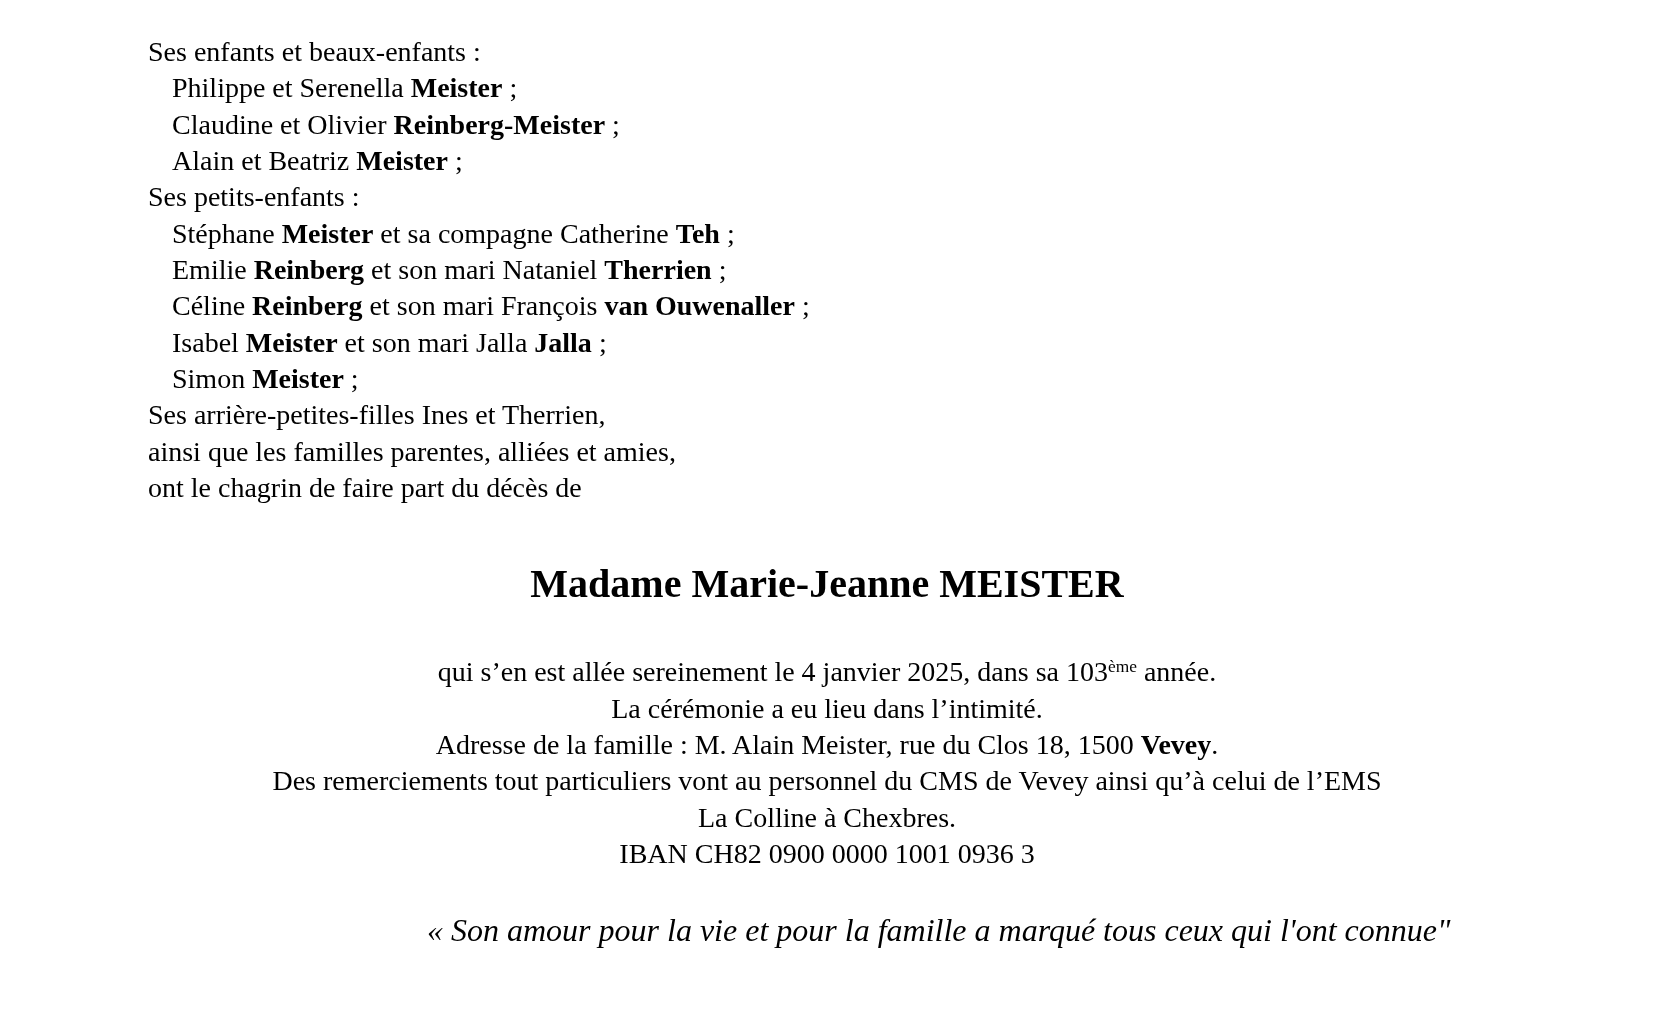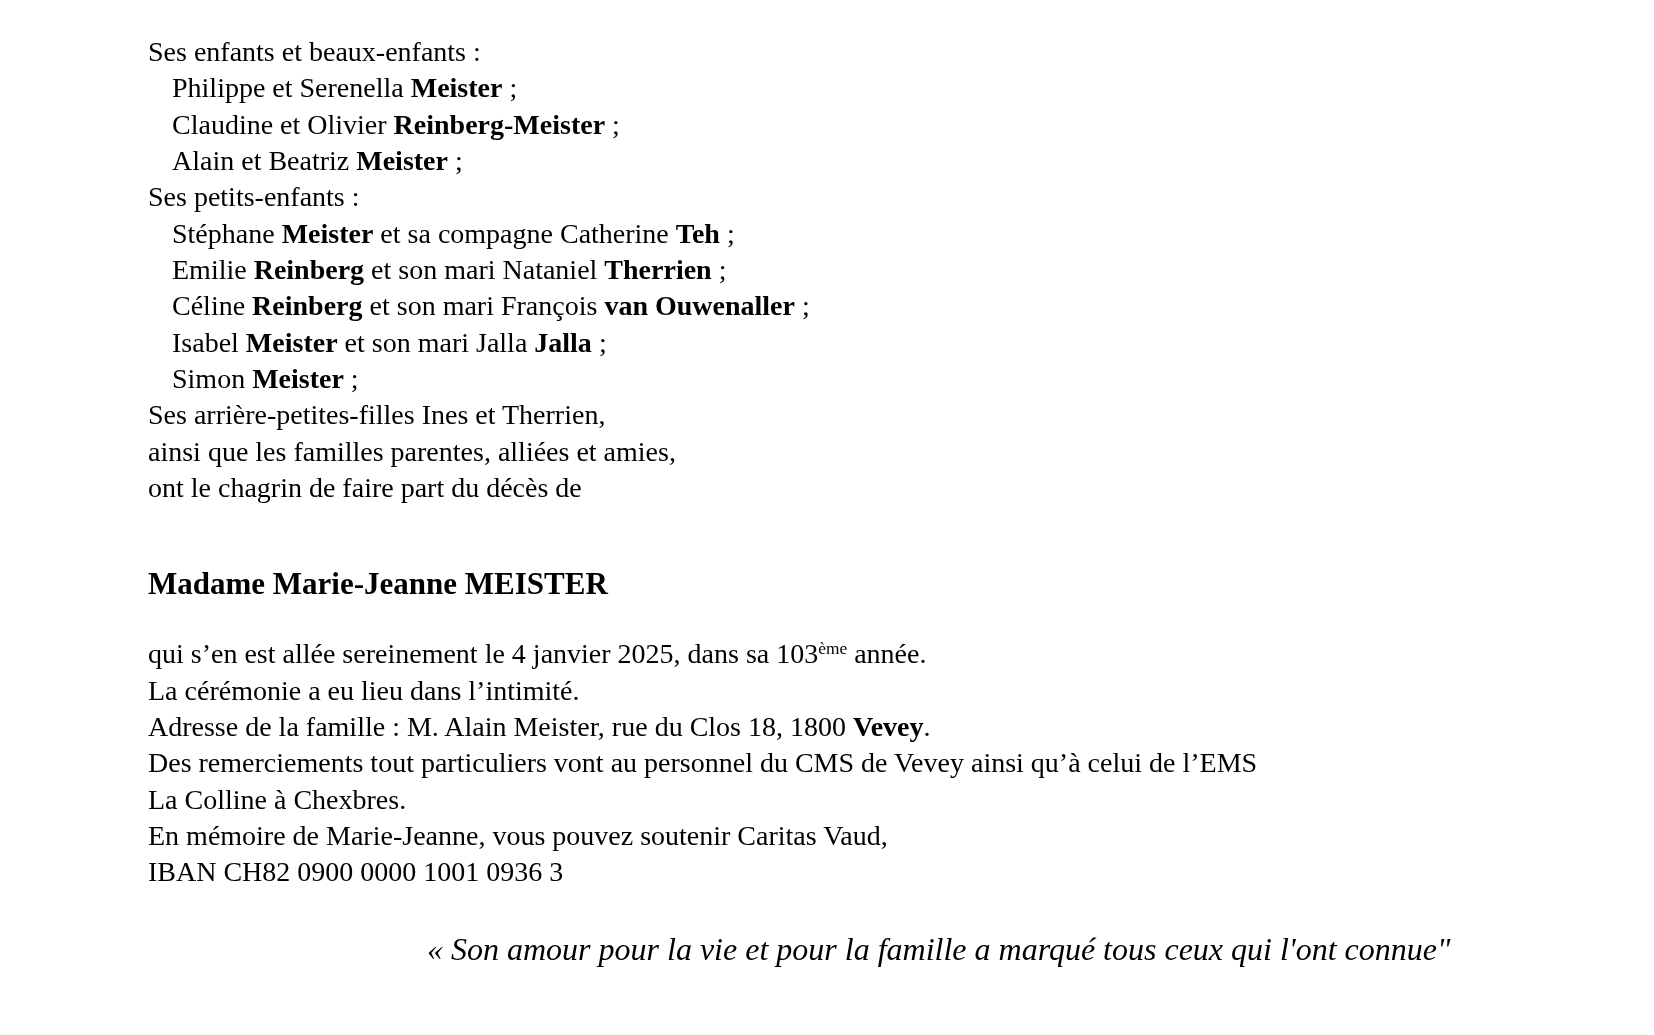--- a/index.html
+++ b/index.html
@@ -34,27 +34,29 @@
   .b {
     font-weight: bold;
   }
   .sup {
     font-size: 0.62em;
     vertical-align: 0.52em;
     line-height: 0;
   }
   .title {
     margin: 52px 0 0 0;
-    font-size: 31px;
+    font-size: 40px;
     line-height: 52px;
     font-weight: bold;
+    text-align: center;
     white-space: nowrap;
   }
   .details {
-    margin-top: 26px;
+    margin-top: 44px;
+    text-align: center;
   }
   .quote {
     margin-top: 40px;
     margin-left: 279px;
     font-style: italic;
     font-size: 32px;
     line-height: 36.33px;
     white-space: nowrap;
   }
 </style>
@@ -75,21 +77,20 @@
         <div class="line indent"><span class="">Isabel </span><span class="b ">Meister</span><span class=""> et son mari Jalla </span><span class="b ">Jalla</span><span class=""> ;</span></div>
         <div class="line indent"><span class="">Simon </span><span class="b ">Meister</span><span class=""> ;</span></div>
         <div class="line"><span class="">Ses arrière-petites-filles Ines et Therrien,</span></div>
         <div class="line"><span class="">ainsi que les familles parentes, alliées et amies,</span></div>
         <div class="line"><span class="">ont le chagrin de faire part du décès de</span></div>
       </div>
     <h1 class="title">Madame Marie-Jeanne MEISTER</h1>
     <div class="block details">
         <div class="line"><span class="">qui s’en est allée sereinement le 4 janvier 2025, dans sa 103</span><span class="sup">ème</span><span class=""> année.</span></div>
         <div class="line"><span class="">La cérémonie a eu lieu dans l’intimité.</span></div>
-        <div class="line"><span class="">Adresse de la famille : M. Alain Meister, rue du Clos 18, 1800 </span><span class="b ">Vevey</span><span class="">.</span></div>
+        <div class="line"><span class="">Adresse de la famille : M. Alain Meister, rue du Clos 18, 1500 </span><span class="b ">Vevey</span><span class="">.</span></div>
         <div class="line"><span class="">Des remerciements tout particuliers vont au personnel du CMS de Vevey ainsi qu’à celui de l’EMS</span></div>
         <div class="line"><span class="">La Colline à Chexbres.</span></div>
-        <div class="line"><span class="">En mémoire de Marie-Jeanne, vous pouvez soutenir Caritas Vaud,</span></div>
         <div class="line"><span class="">IBAN CH82 0900 0000 1001 0936 3</span></div>
       </div>
     <div class="quote">« Son amour pour la vie et pour la famille a marqué tous ceux qui l'ont connue"</div>
   </div>
 </div>
 
 </body></html>

